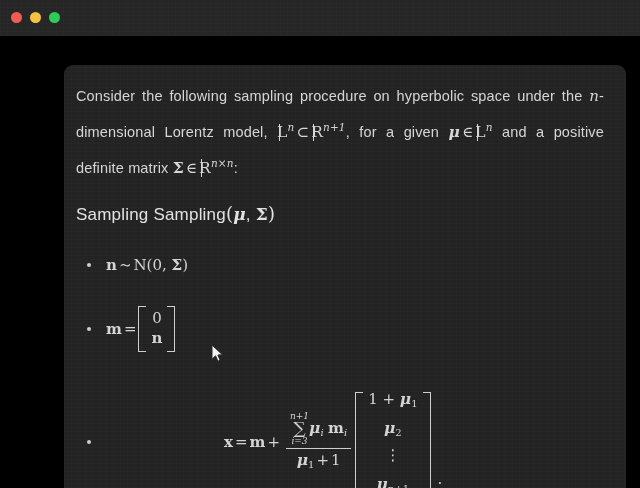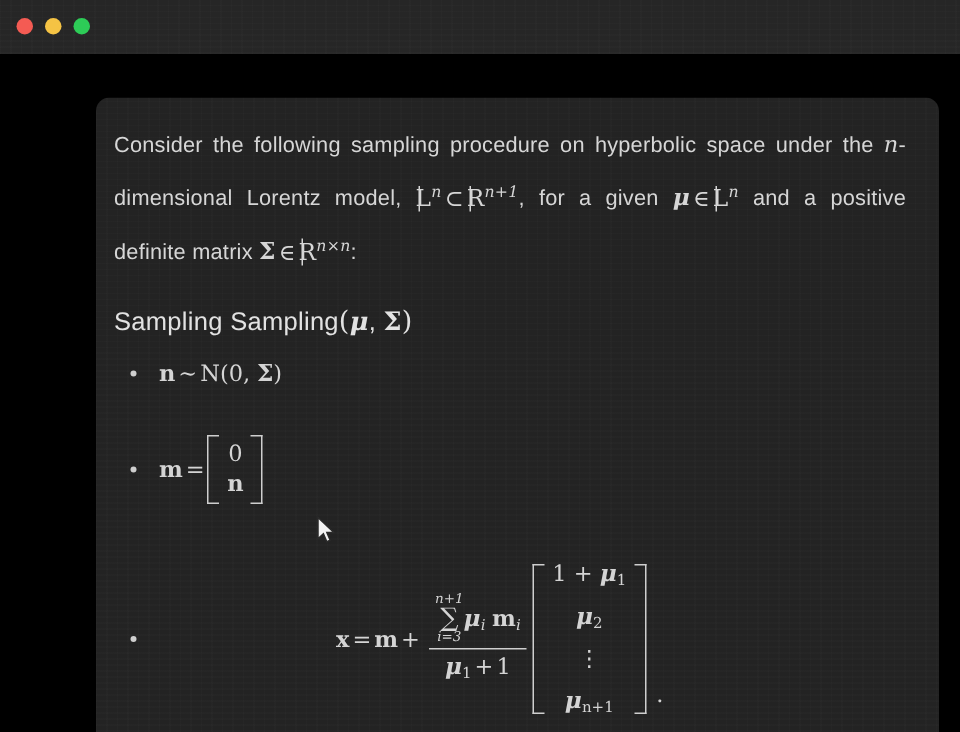--- a/index.html
+++ b/index.html
@@ -162,21 +162,21 @@
   .step .dot {
     position: absolute;
     left: 11px;
     top: 50%;
     transform: translateY(-50%);
     width: 4px;
     height: 4px;
     border-radius: 50%;
     background: #cfcfcf;
   }
-  #step-1 { margin-top: 11px; height: 26px; align-items: center; }
+  #step-1 { margin-top: 27px; height: 26px; align-items: center; }
   #step-2 { margin-top: 24px; height: 54px; }
   #step-3 { margin-top: 32px; height: 108px; }
 
   
   .vecwrap {
     display: inline-flex;
     align-items: center;
     vertical-align: middle;
   }
   .brk {

